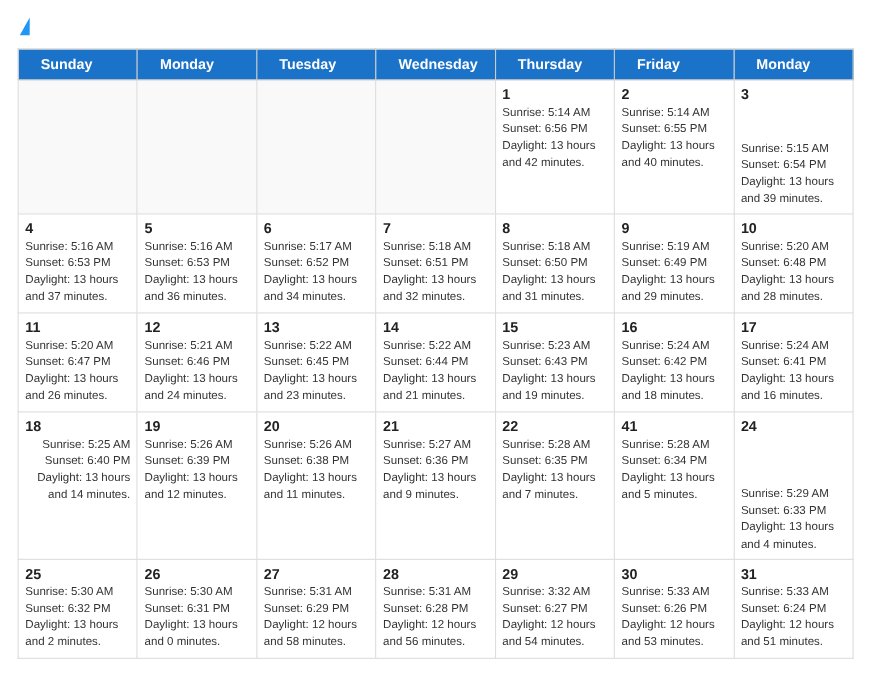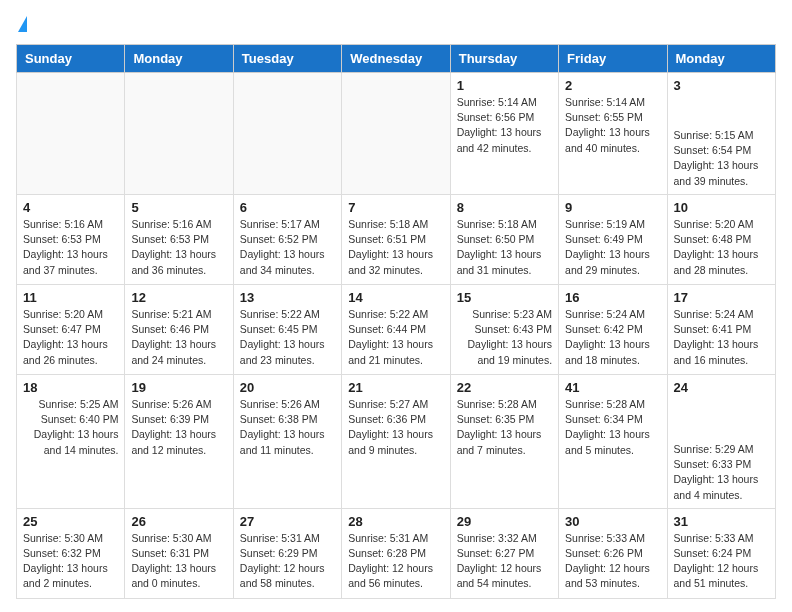--- a/index.html
+++ b/index.html
@@ -49,21 +49,21 @@
     }
     .calendar-table {
       width: 100%;
       border-collapse: collapse;
       table-layout: fixed;
     }
     .calendar-table th {
       background-color: #1a73c8;
       color: #fff;
       text-align: left;
-      padding: 6px 8px;
+      padding: 6px 20px;
       font-size: 13px;
       font-weight: bold;
       border: 1px solid #ccc;
     }
     .calendar-table td {
       vertical-align: top;
       padding: 5px 6px;
       border: 1px solid #ddd;
       height: 90px;
       font-size: 10.5px;
@@ -220,21 +220,21 @@
         </td>
         <td>
           <span class="day-number">14</span>
           <div class="day-info" style="white-space: pre-line;">Sunrise: 5:22 AM
 Sunset: 6:44 PM
 Daylight: 13 hours
 and 21 minutes.</div>
         </td>
         <td>
           <span class="day-number">15</span>
-          <div class="day-info" style="white-space: pre-line; text-align: right;">Sunrise: 5:23 AM
+          <div class="day-info" style="white-space: pre-line;">Sunrise: 5:23 AM
 Sunset: 6:43 PM
 Daylight: 13 hours
 and 19 minutes.</div>
         </td>
         <td>
           <span class="day-number">16</span>
           <div class="day-info" style="white-space: pre-line;">Sunrise: 5:24 AM
 Sunset: 6:42 PM
 Daylight: 13 hours
 and 18 minutes.</div>

